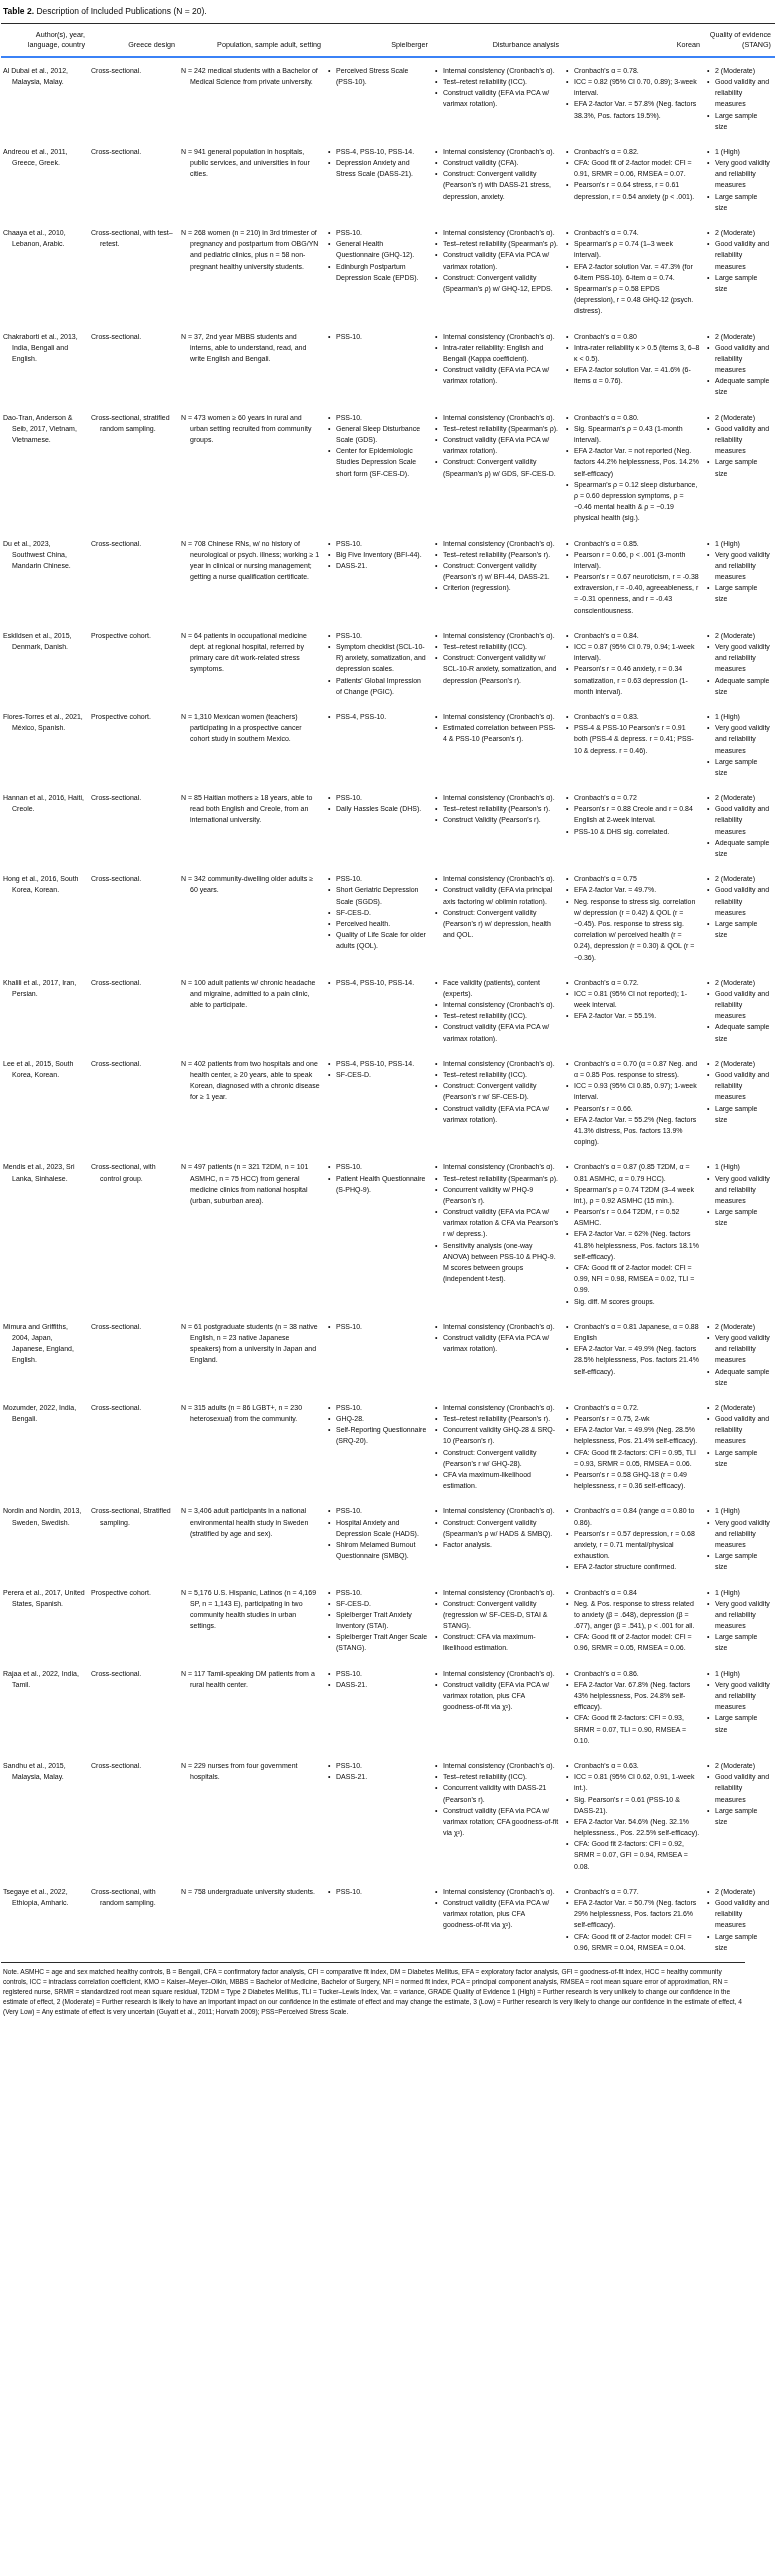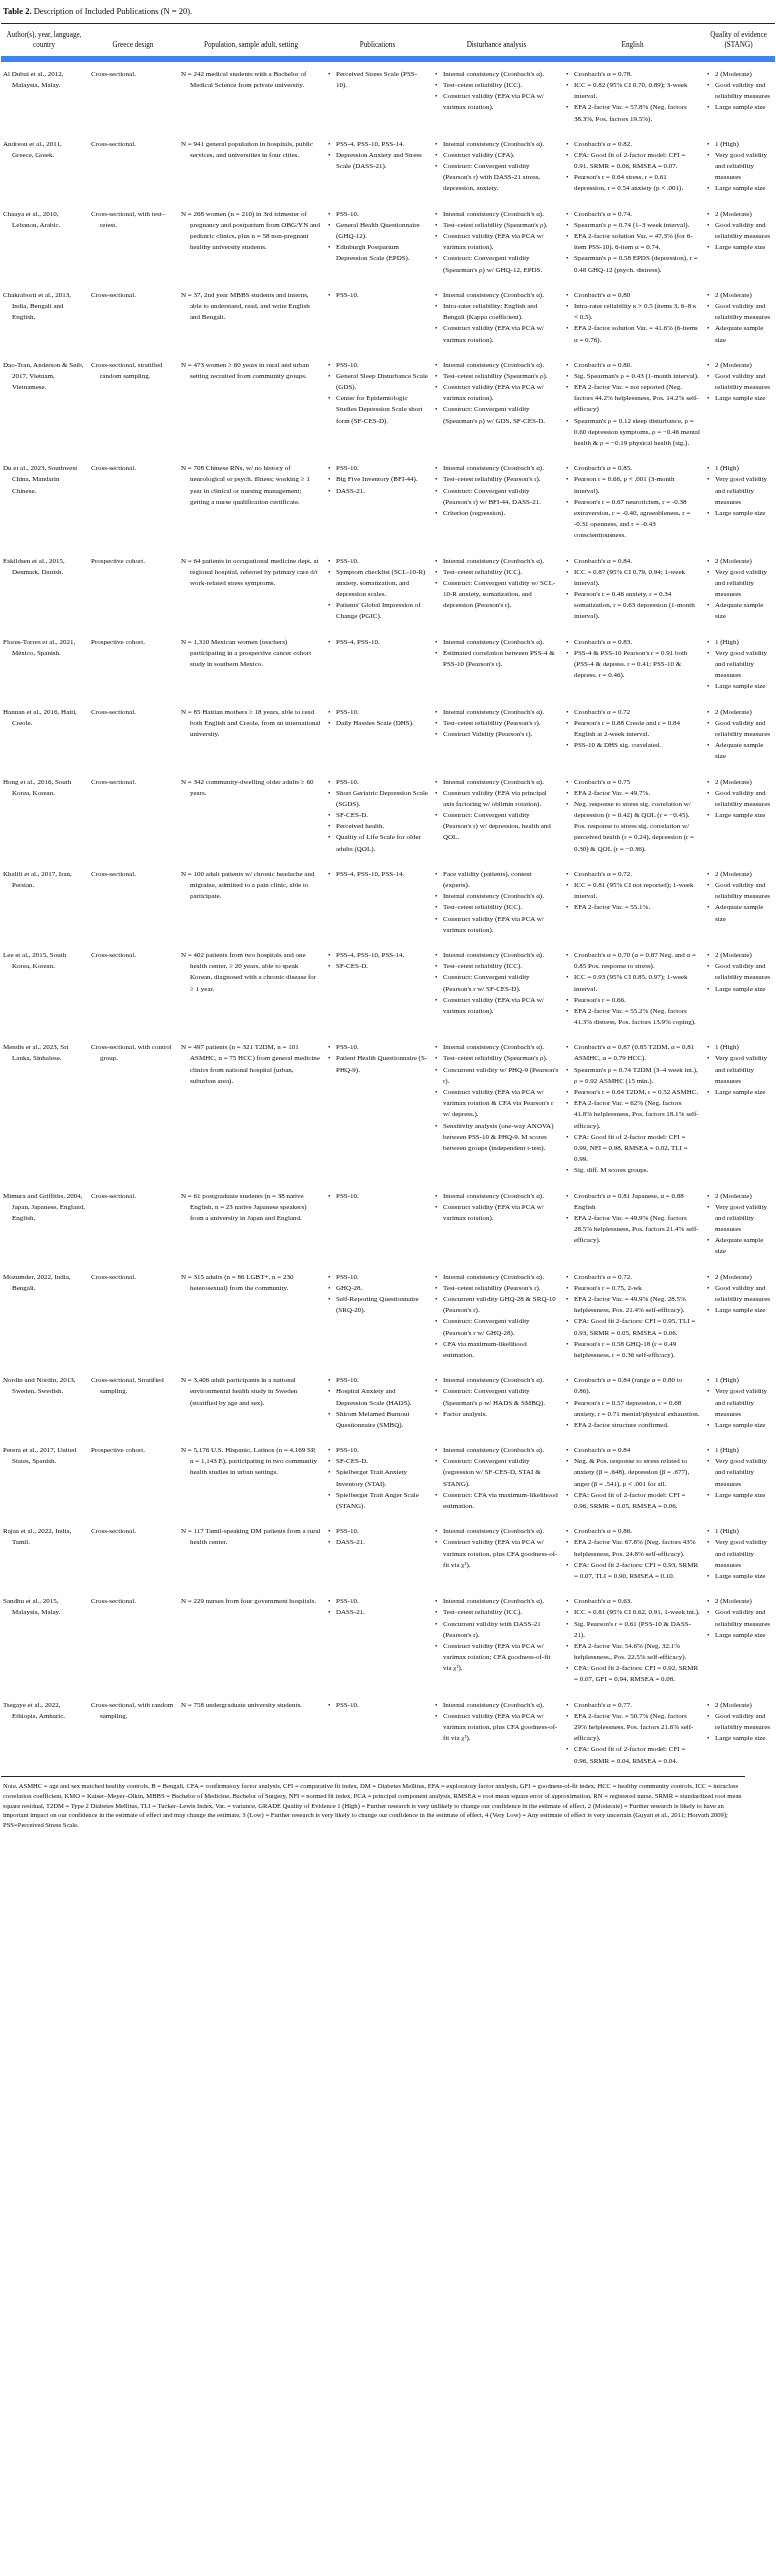--- a/index.html
+++ b/index.html
@@ -1,24 +1,24 @@
 <!DOCTYPE html>
 <html><head>
 <meta charset="utf-8">
 <style>
   html,body{margin:0;padding:0;background:#ffffff;}
   body{width:776px;font-family:"Liberation Sans",sans-serif;color:#0a0a0a;-webkit-font-smoothing:antialiased;}
-  .page{width:759px;box-sizing:border-box;padding:4px 14px 6px 1px;font-family:Liberation Serif, serif;}
+  .page{width:759px;box-sizing:border-box;padding:4px 14px 6px 1px;}
   .title{font-size:8.5px;line-height:1.4;padding:2px 2px 5px 2px;}
   .title .t-prefix{font-weight:bold;}
   table{border-collapse:collapse;table-layout:fixed;width:774px;}
   thead th{
-    text-align:center;font-weight:normal;font-size:7.2px;line-height:1.45;
+    text-align:right;font-weight:normal;font-size:7.2px;line-height:1.45;
     vertical-align:bottom;padding:6px 4px 5px 2px;
-    border-top:1px solid #2a2a2a;border-bottom:6px solid #3b82f6;
+    border-top:1px solid #2a2a2a;border-bottom:2px solid #3b82f6;
   }
   tbody td{
     vertical-align:top;font-size:7px;line-height:1.6;
     padding:7px 4px 7px 2px;
   }
   .hang{padding-left:9px;text-indent:-9px;}
   .bullet{position:relative;padding-left:9px;}
   .bullet::before{content:"\2022";position:absolute;left:1px;top:0;}
   .footnote{
     border-top:1.5px solid #2a2a2a;margin-top:2px;padding:4px 2px 2px 2px;
@@ -50,23 +50,23 @@
       <col class="c-instruments">
         <col class="c-psychometric">
         <col class="c-results">
         <col class="c-quality">
     </colgroup>
     <thead>
       <tr>
           <th>Author(s), year, language, country</th>
           <th>Greece design</th>
           <th>Population, sample adult, setting</th>
-          <th>Publications</th>
+          <th>Spielberger</th>
           <th>Disturbance analysis</th>
-          <th>English</th>
+          <th>Korean</th>
           <th>Quality of evidence (STANG)</th>
         </tr>
     </thead>
     <tbody>
         <tr>
           <td>
             <div class="hang">Al Dubai et al., 2012, Malaysia, Malay.</div>
           </td>
           <td>
             <div class="hang">Cross-sectional.</div>

